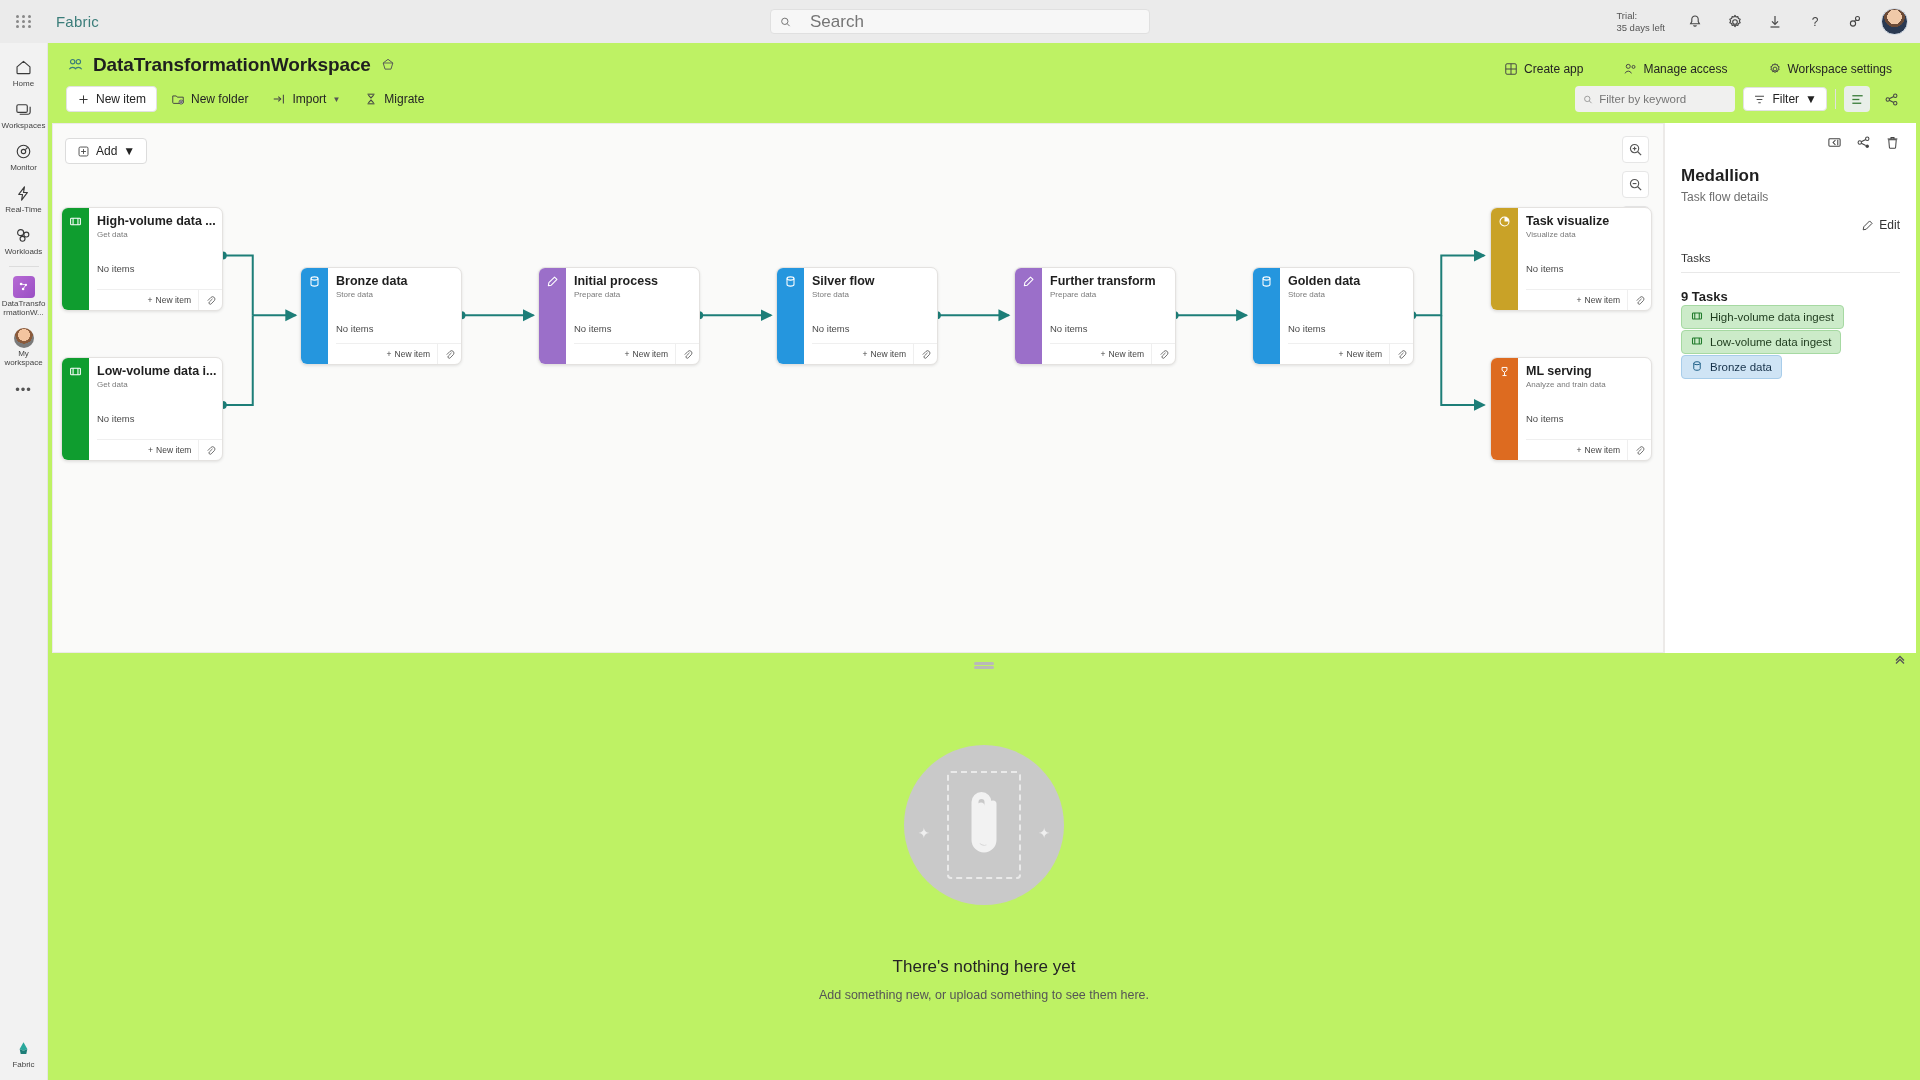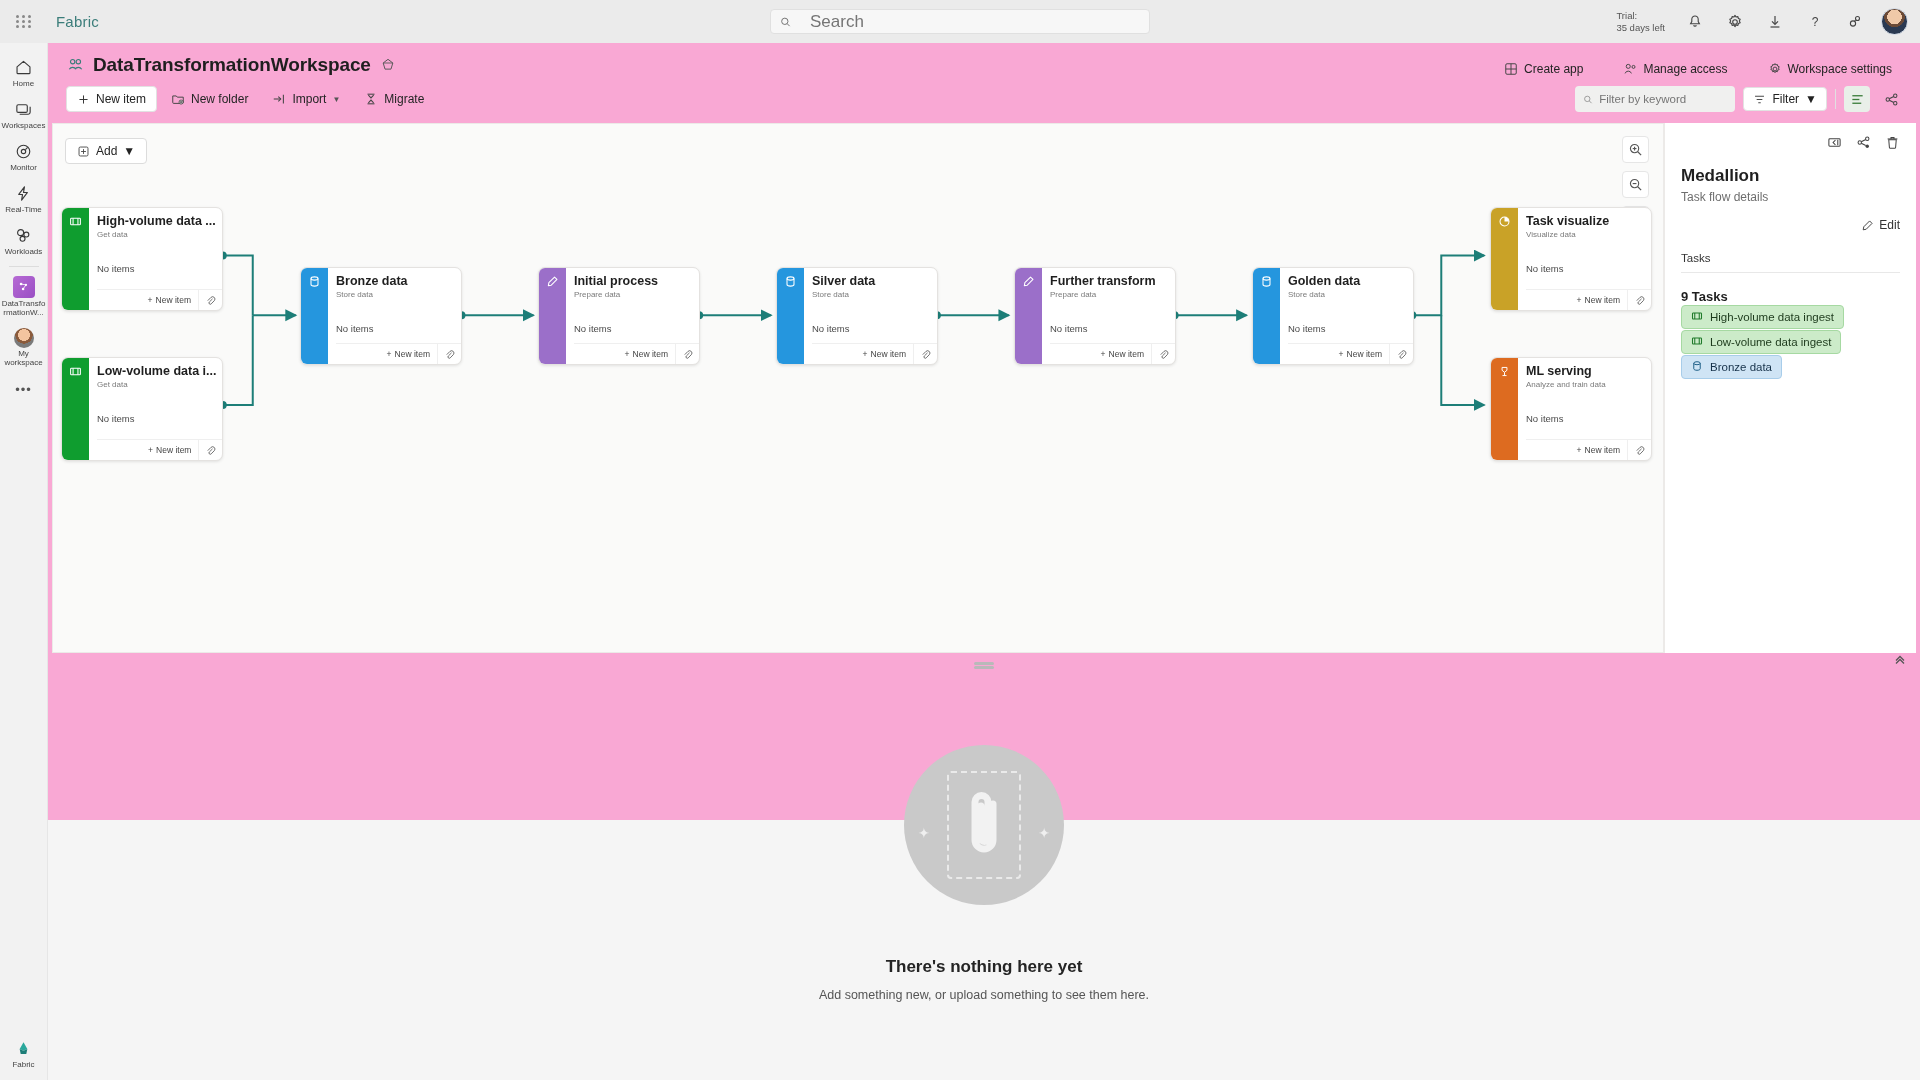--- a/index.html
+++ b/index.html
@@ -48,21 +48,21 @@
   .ws-tile {
     width: 22px; height: 22px; border-radius: 4px;
     background: linear-gradient(135deg,#b66ad4,#9a4fc4); display: flex;
     align-items: center; justify-content: center; color: #fff; font-size: 12px;
   }
   .myws-av { width: 20px; height: 20px; border-radius: 50%;
     background: radial-gradient(circle at 50% 35%, #f3c49f 0 36%, #8a5a3b 37% 52%, #7a7a7a 53%); }
   .rail-dots { margin-top: 10px; color: #555; font-size: 13px; letter-spacing: 1px; }
   .rail-bottom { position: absolute; bottom: 10px; display: flex; flex-direction: column; align-items: center; gap: 2px; }
   
-  .content { position: absolute; top: 43px; left: 48px; width: 1872px; height: 777px; background: #f9a8d4; }
+  .content { position: absolute; top: 43px; left: 48px; width: 1872px; height: 1037px; background: #bef264; }
   .ws-header { height: 38px; display: flex; align-items: center; padding: 6px 0 0 18px; }
   .ws-glyph { color: #3b7d7a; margin-right: 8px; display: flex; }
   .ws-title { font-size: 19px; font-weight: bold; color: #1f1f1f; letter-spacing: -.1px; }
   .ws-badge { margin-left: 10px; color: #555; display: flex; }
   .cmdbar { height: 36px; display: flex; align-items: center; padding-left: 18px; gap: 4px; position: relative; }
   .cmd {
     display: flex; align-items: center; gap: 6px; font-size: 12px; color: #242424;
     padding: 5px 10px; border-radius: 4px; cursor: pointer; white-space: nowrap;
   }
   .cmd.framed { border: 1px solid #e2e2e2; background: #fff; }
@@ -139,21 +139,21 @@
   .splitter i { width: 20px; height: 3px; background: #b9b9b9; border-radius: 2px; display: block;
     box-shadow: 0 4px 0 #b9b9b9; }
   .collapse-chevron { position: absolute; right: 12px; top: 608px; color: #555; cursor: pointer; }
   .empty { position: absolute; top: 640px; left: 0; width: 1872px; height: 380px;
     display: flex; flex-direction: column; align-items: center; justify-content: center; }
   .empty-circle { width: 160px; height: 160px; border-radius: 50%; background: #c9c9c9;
     display: flex; align-items: center; justify-content: center; position: relative; }
   .empty-dash { width: 74px; height: 108px; border: 2px dashed #eaeaea; border-radius: 4px;
     display: flex; align-items: center; justify-content: center; }
   .spark { position: absolute; color: #efefef; font-size: 14px; }
-  .empty-h { font-size: 17px; font-weight: bold; color: #242424; margin-top: 52px; }
+  .empty-h { font-size: 17px; font-weight: normal; color: #242424; margin-top: 52px; }
   .empty-p { font-size: 12.5px; color: #555; margin-top: 11px; }
 </style>
 </head>
 <body>
 
 <div class="topbar">
   <div class="waffle">
     <div class="waffle-grid">
         <i></i>
         <i></i>
@@ -581,21 +581,21 @@
       </div>
 
       <div class="node" style="left:723px; top:143px;">
         <div class="node-stripe" style="background:#2596de">
           <svg width="13" height="13" viewBox="0 0 16 16">
               <ellipse cx="8" cy="4.3" rx="4.3" ry="2" fill="none" stroke="#fff" stroke-width="1.3"></ellipse>
               <path d="M3.7 4.3v7.4c0 1.1 1.9 2 4.3 2s4.3-.9 4.3-2V4.3" fill="none" stroke="#fff" stroke-width="1.3"></path>
             </svg>
         </div>
         <div class="node-body">
-          <div class="node-title">Silver data</div>
+          <div class="node-title">Silver flow</div>
           <div class="node-sub">Store data</div>
           <div class="node-items">No items</div>
           <div class="node-foot">
             <div class="node-new">
                 <span>+</span>
                 <span>New item</span>
               </div>
             <div class="node-clip">
               <svg width="11" height="11" viewBox="0 0 16 16">
                   <path d="M11 5.5L6.3 10.2a1.9 1.9 0 0 0 2.7 2.7l4.6-4.7a3.4 3.4 0 0 0-4.8-4.8L4 8.2" fill="none" stroke="#555" stroke-width="1.2"></path>

